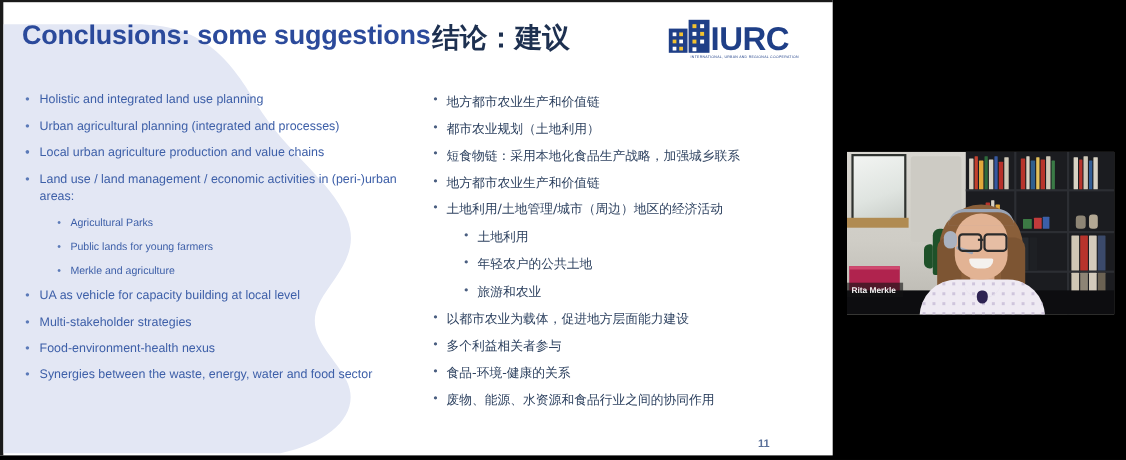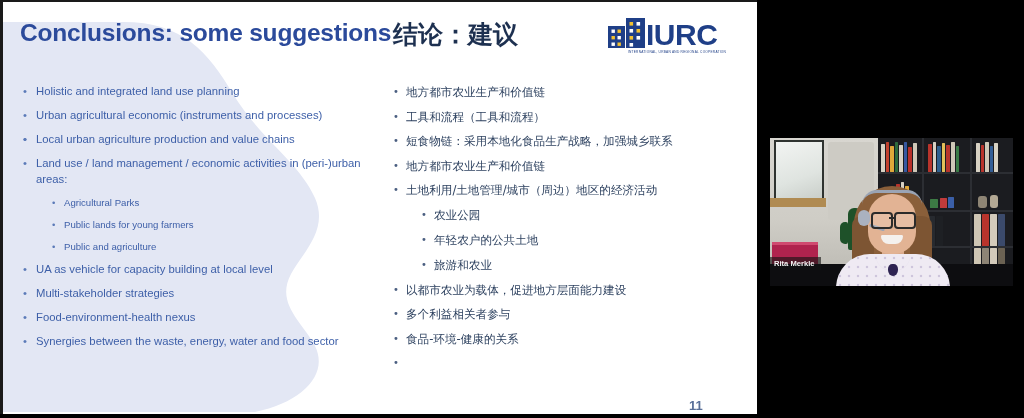--- a/index.html
+++ b/index.html
@@ -168,21 +168,21 @@
   }
   .li-zh.sub > .bullet {
     left: 33px;
   }
 
   
   #page-num {
     position: absolute;
     left: 686px;
     top: 396px;
-    font-size: 13px;
+    font-size: 10px;
     font-weight: bold;
     color: #5a7099;
     z-index: 6;
   }
 
   
   #video-panel {
     position: absolute;
     left: 770px;
     top: 138px;
@@ -398,48 +398,48 @@
         </g>
 
         <text x="40" y="33" font-family="'Liberation Sans', sans-serif" font-size="30" font-weight="bold" fill="#1f3f87" letter-spacing="-0.5">IURC</text>
       </svg>
       <div id="logo-tagline">INTERNATIONAL, URBAN AND REGIONAL COOPERATION</div>
     </div>
 
     <div id="col-en">
       <ul class="bl">
         <li class="li-en"><span class="bullet">•</span><span>Holistic and integrated land use planning</span></li>
-        <li class="li-en"><span class="bullet">•</span><span>Urban agricultural economic (instruments and processes)</span></li>
+        <li class="li-en"><span class="bullet">•</span><span>Urban agricultural planning (integrated and processes)</span></li>
         <li class="li-en"><span class="bullet">•</span></li>
         <li class="li-en"><span class="bullet">•</span><span>Local urban agriculture production and value chains</span></li>
         <li class="li-en"><span class="bullet">•</span><span>Land use / land management / economic activities in (peri-)urban areas:</span></li>
         <li class="li-en sub"><span class="bullet">•</span><span>Agricultural Parks</span></li>
         <li class="li-en sub"><span class="bullet">•</span><span>Public lands for young farmers</span></li>
-        <li class="li-en sub"><span class="bullet">•</span><span>Public and agriculture</span></li>
+        <li class="li-en sub"><span class="bullet">•</span><span>Merkle and agriculture</span></li>
         <li class="li-en"><span class="bullet">•</span><span>UA as vehicle for capacity building at local level</span></li>
         <li class="li-en"><span class="bullet">•</span><span>Multi-stakeholder strategies</span></li>
         <li class="li-en"><span class="bullet">•</span><span>Food-environment-health nexus</span></li>
         <li class="li-en"><span class="bullet">•</span><span>Synergies between the waste, energy, water and food sector</span></li>
       </ul>
     </div>
 
     <div id="col-zh">
       <ul class="bl">
         <li class="li-zh"><span class="bullet">•</span><span>地方都市农业生产和价值链</span></li>
-        <li class="li-zh"><span class="bullet">•</span><span>工具和流程（工具和流程）</span></li>
+        <li class="li-zh"><span class="bullet">•</span><span>都市农业规划（土地利用）</span></li>
         <li class="li-zh"><span class="bullet">•</span><span>短食物链：采用本地化食品生产战略，加强城乡联系</span></li>
         <li class="li-zh"><span class="bullet">•</span><span>地方都市农业生产和价值链</span></li>
         <li class="li-zh"><span class="bullet">•</span><span>土地利用/土地管理/城市（周边）地区的经济活动</span></li>
-        <li class="li-zh sub"><span class="bullet">•</span><span>农业公园</span></li>
+        <li class="li-zh sub"><span class="bullet">•</span><span>土地利用</span></li>
         <li class="li-zh sub"><span class="bullet">•</span><span>年轻农户的公共土地</span></li>
         <li class="li-zh sub"><span class="bullet">•</span><span>旅游和农业</span></li>
         <li class="li-zh"><span class="bullet">•</span><span>以都市农业为载体，促进地方层面能力建设</span></li>
         <li class="li-zh"><span class="bullet">•</span><span>多个利益相关者参与</span></li>
         <li class="li-zh"><span class="bullet">•</span><span>食品-环境-健康的关系</span></li>
-        <li class="li-zh"><span class="bullet">•</span></li>
+        <li class="li-zh"><span class="bullet">•</span><span>废物、能源、水资源和食品行业之间的协同作用</span></li>
       </ul>
     </div>
 
     <div id="page-num">11</div>
   </div>
 
   <div id="video-panel">
     <div class="vid-layer" id="vid-wall"></div>
     <div class="vid-layer" id="vid-window"></div>
     <div class="vid-layer" id="vid-sill"></div>

